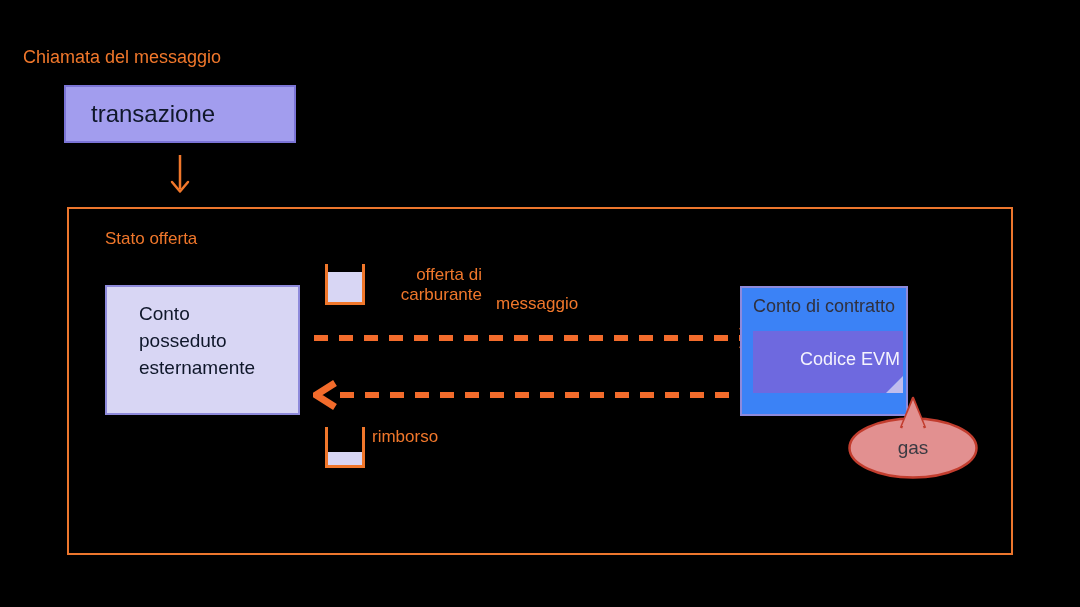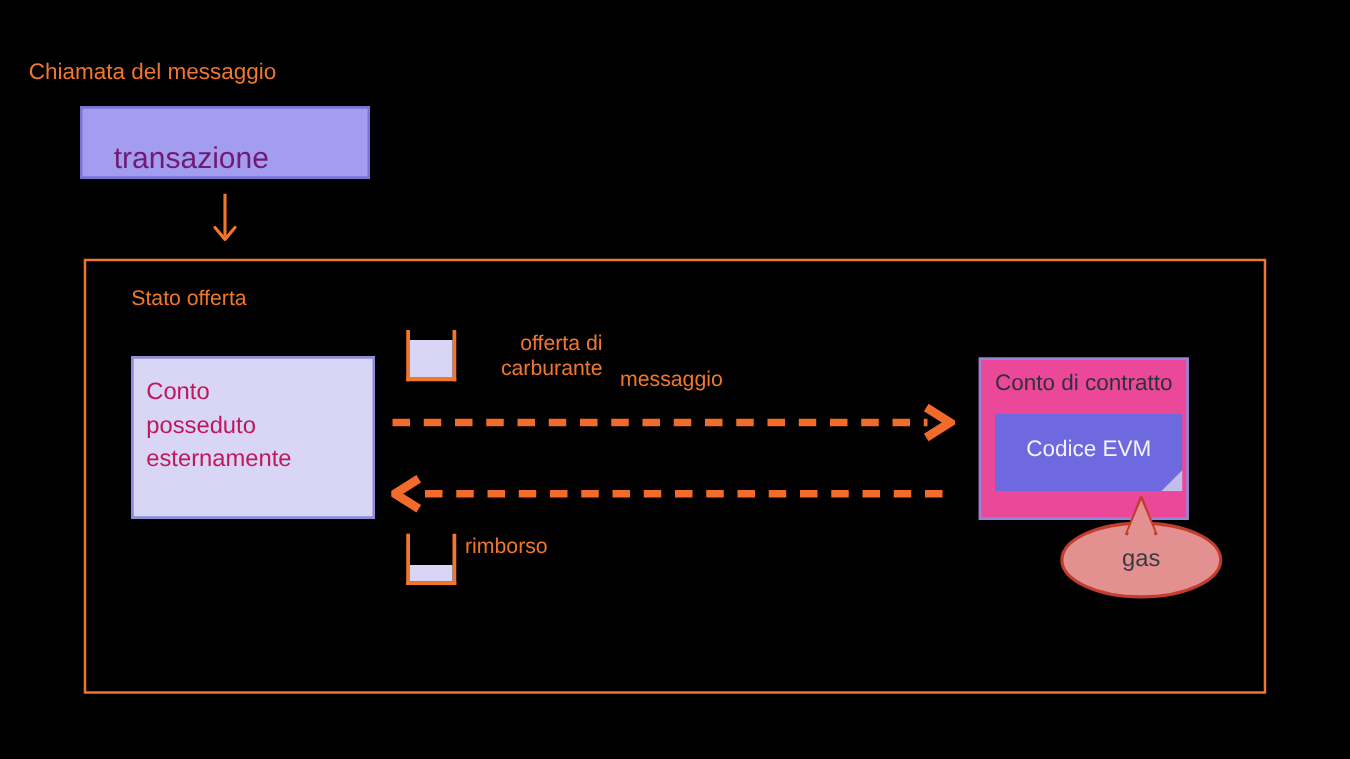--- a/index.html
+++ b/index.html
@@ -30,68 +30,68 @@
   }
 
   
   .transaction-box {
     left: 64px; top: 85px;
     width: 232px; height: 58px;
     box-sizing: border-box;
     background: #A29DEE;
     border: 2px solid #7B74D6;
     display: flex;
-    align-items: flex-end;
+    align-items: center;
     padding-left: 25px;
     font-size: 24px;
-    color: #701a75;
+    color: #0f172a;
   }
 
   
   .global-state-box {
     left: 67px; top: 207px;
     width: 946px; height: 348px;
     box-sizing: border-box;
     border: 2px solid #EC762D;
     background: transparent;
   }
 
   
   .eoa-box {
     left: 105px; top: 285px;
     width: 195px; height: 130px;
     box-sizing: border-box;
     background: #D8D6F4;
     border: 2px solid #8E8ADB;
-    padding: 14px 10px;
+    padding: 14px 32px;
     font-size: 19px;
     line-height: 1.42;
-    color: #be185d;
+    color: #0f172a;
     white-space: pre-line;
   }
 
   
   .beaker {
     width: 40px; height: 41px;
     box-sizing: border-box;
     border: 3px solid #F0772B;
     border-top: none;
   }
   .beaker-fill {
     position: absolute;
     left: 0; right: 0; bottom: 0;
     background: #D8D6F4;
   }
 
   
   .contract-box {
-    left: 783px; top: 286px;
+    left: 740px; top: 286px;
     width: 168px; height: 130px;
     box-sizing: border-box;
-    background: #ec4899;
+    background: #3b82f6;
     border: 2px solid #8E8ADB;
   }
   .contract-title {
     position: absolute;
     left: 0; right: 0; top: 8px;
     text-align: center;
     font-size: 18px;
     color: #30303D;
   }
   .evm-note {
@@ -101,20 +101,21 @@
   }
   .evm-label {
     position: absolute;
     left: 11px; top: 43px;
     width: 150px; height: 56px;
     display: flex;
     align-items: center;
     justify-content: center;
     font-size: 18px;
     color: #F4F3FD;
+    padding-left: 22px;
   }
 
   
   .gas-label {
     left: 845px; top: 392px;
     width: 136px; height: 92px;
     display: flex;
     align-items: center;
     justify-content: center;
     padding-top: 20px;

